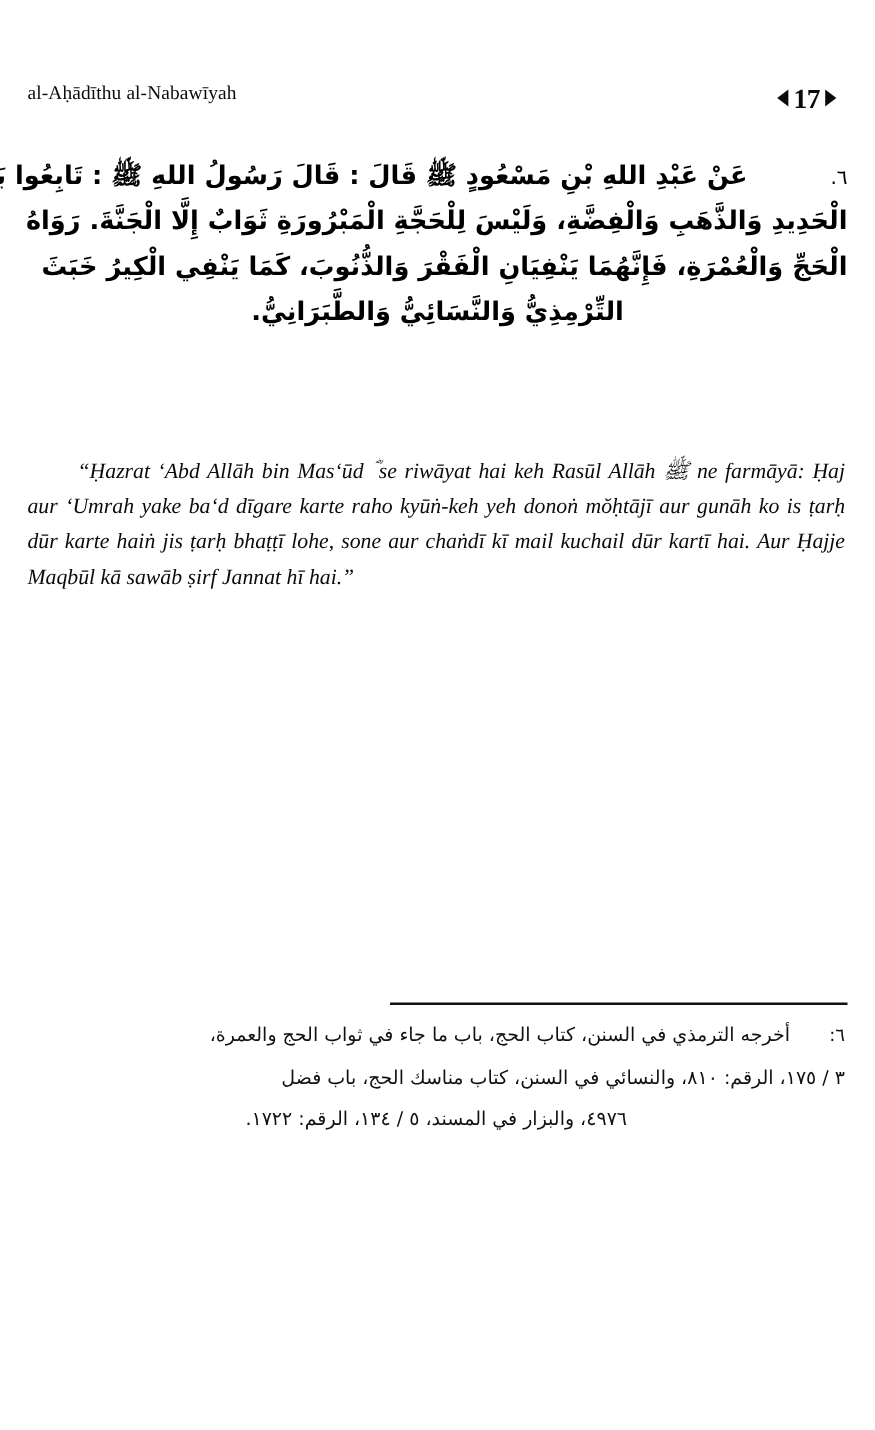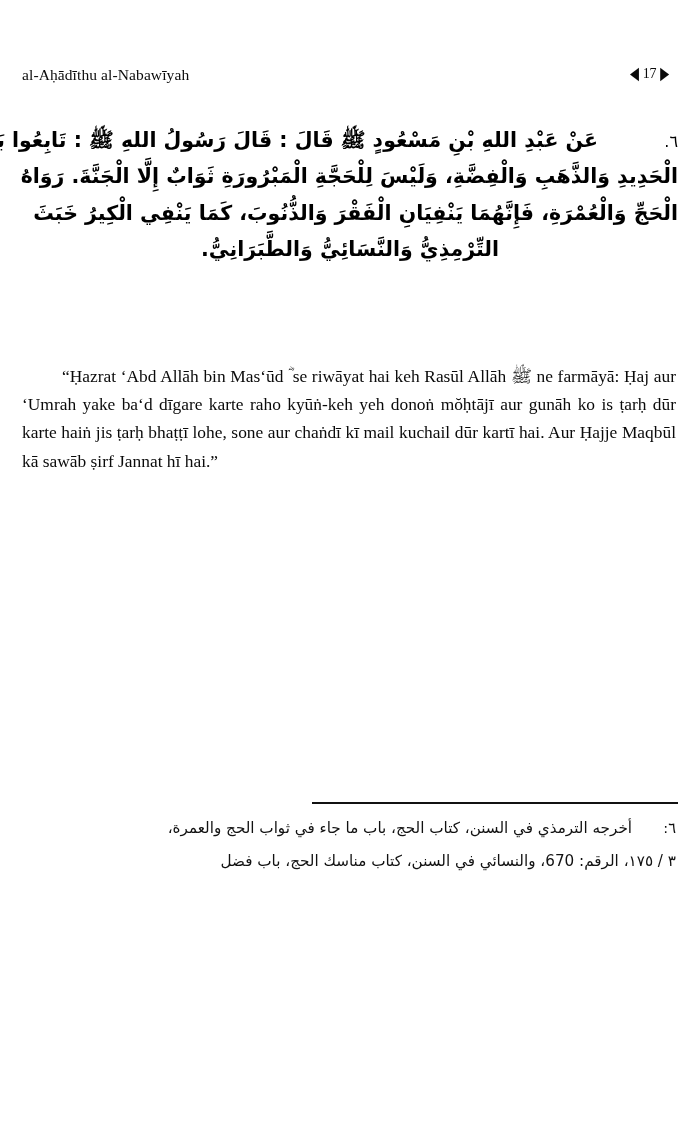--- a/index.html
+++ b/index.html
@@ -47,22 +47,22 @@
     font-size: 17px;
     font-weight: bold;
   }
   .orn {
     font-size: 15px;
     line-height: 1;
     transform: scaleY(1.5);
     display: inline-block;
   }
   .page-number {
-    font-size: 14px;
-    font-weight: normal;
+    font-size: 22px;
+    font-weight: bold;
     letter-spacing: -0.3px;
   }
 
   
   .arabic-block {
     position: absolute;
     top: 122px;
     left: 22px;
     right: 22px;
     direction: rtl;
@@ -105,20 +105,21 @@
     left: 22px;
     right: 24px;
     font-size: 17.4px;
     line-height: 1.62;
     text-align: justify;
     text-justify: inter-word;
   }
   .translit p {
     margin: 0 0 20px 0;
     text-indent: 40px;
+    font-style: italic;
   }
   .translit p.p2 {
     margin-bottom: 0;
   }
 
   
   .fn-rule {
     position: absolute;
     left: 312px;
     top: 802px;
@@ -183,16 +184,17 @@
     <p class="p1">“Ḥazrat ‘Abd Allāh bin Mas‘ūd ؓ se riwāyat hai keh Rasūl Allāh ﷺ ne farmāyā: Ḥaj aur ‘Umrah yake ba‘d dīgare karte raho kyūṅ-keh yeh donoṅ mŏḥtājī aur gunāh ko is ṭarḥ dūr karte haiṅ jis ṭarḥ bhaṭṭī lohe, sone aur chaṅdī kī mail kuchail dūr kartī hai. Aur Ḥajje Maqbūl kā sawāb ṣirf Jannat hī hai.”</p>
   </div>
 
   <div class="fn-rule"></div>
 
   <div class="footnote">
     <span class="fn-line f1">
       <span class="fn-num">٦:</span>
       <span>أخرجه الترمذي في السنن، كتاب الحج، باب ما جاء في ثواب الحج والعمرة،</span>
     </span>
-    <span class="fn-line">٣ / ١٧٥، الرقم: 670، والنسائي في السنن، كتاب مناسك الحج، باب فضل</span>
+    <span class="fn-line">٣ / ١٧٥، الرقم: ٨١٠، والنسائي في السنن، كتاب مناسك الحج، باب فضل</span>
+    <span class="fn-line center">٤٩٧٦، والبزار في المسند، ٥ / ١٣٤، الرقم: ١٧٢٢.</span>
   </div>
 
 </div>
 
 </body></html>

